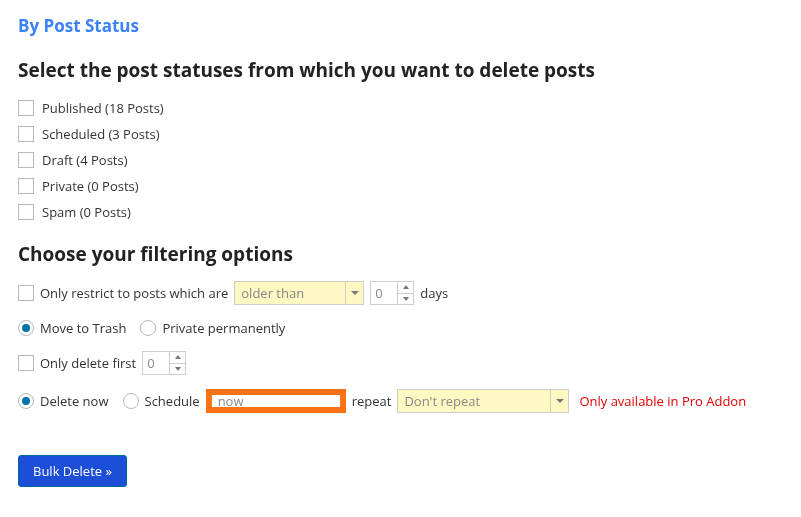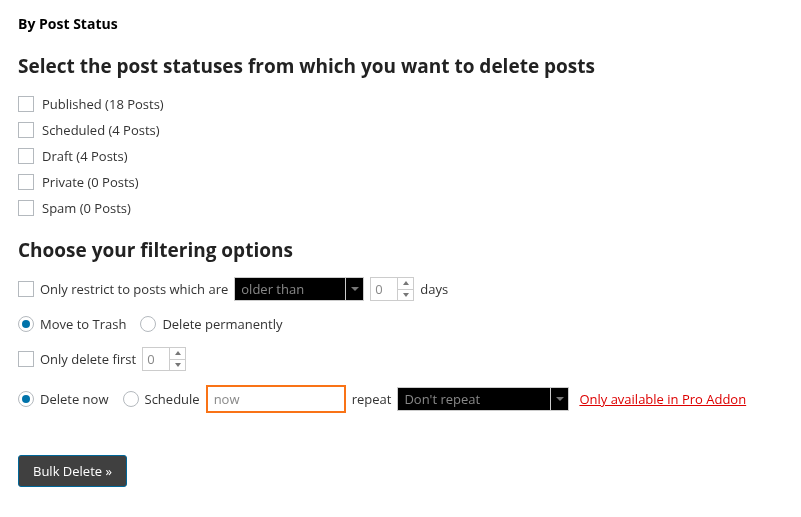--- a/index.html
+++ b/index.html
@@ -6,24 +6,24 @@
   html, body { margin: 0; padding: 0; }
   body {
     font-family: "Open Sans", -apple-system, BlinkMacSystemFont, "Segoe UI", Arial, sans-serif;
     font-size: 13px;
     color: #333;
     background: #fff;
     padding: 10px 18px 28px 18px;
     width: 801px;
   }
   h3 {
-    font-size: 14px;
+    font-size: 17px;
     font-weight: 700;
     margin: 4px 0 18px 0;
-    color: #000000;
+    color: #3b82f6;
   }
   .subheading {
     font-size: 19px;
     font-weight: 700;
     color: #222;
     margin: 20px 0 14px 0;
   }
   .status-list { margin: 16px 0 10px 0; }
   .status-row {
     display: flex;
@@ -60,21 +60,21 @@
     display: flex;
     align-items: center;
     gap: 6px;
     margin-bottom: 14px;
   }
   .select-box {
     display: flex;
     align-items: center;
     justify-content: space-between;
     border: 1px solid #ccc;
-    background: #000000;
+    background: #fef9c3;
     height: 24px;
     padding: 0 0 0 6px;
     color: #888;
     font-size: 13px;
   }
   .select-box .caret-box {
     width: 18px;
     height: 100%;
     border-left: 1px solid #ccc;
     display: flex;
@@ -122,31 +122,31 @@
     border-right: 3px solid transparent;
     border-bottom: 4px solid #777;
   }
   .tri-dn {
     width: 0; height: 0;
     border-left: 3px solid transparent;
     border-right: 3px solid transparent;
     border-top: 4px solid #777;
   }
   .text-input {
-    border: 2px solid #f97316;
+    border: 6px solid #f97316;
     height: 24px;
-    padding: 12px 6px;
+    padding: 0 6px;
     font-size: 13px;
     color: #888;
   }
-  .pro-note { color: #d00; margin-left: 4px; text-decoration: underline; }
+  .pro-note { color: #d00; margin-left: 4px; }
   .buy-link { color: #0073aa; margin-left: 2px; }
   .btn {
     display: inline-block;
-    background: #404040;
+    background: #1d4ed8;
     border: 1px solid #006799;
     color: #fff;
     font-size: 13px;
     padding: 6px 14px;
     border-radius: 3px;
     margin-top: 28px;
     cursor: pointer;
   }
   .sp { display:inline-block; }
 </style>
@@ -159,21 +159,21 @@
 
 <div class="subheading">Select the post statuses from which you want to delete posts</div>
 
 <div class="status-list">
   <div class="status-row">
     <span class="cbox"></span>
     <span>Published (18 Posts)</span>
   </div>
   <div class="status-row">
     <span class="cbox"></span>
-    <span>Scheduled (4 Posts)</span>
+    <span>Scheduled (3 Posts)</span>
   </div>
   <div class="status-row">
     <span class="cbox"></span>
     <span>Draft (4 Posts)</span>
   </div>
   <div class="status-row">
     <span class="cbox"></span>
     <span>Private (0 Posts)</span>
   </div>
   <div class="status-row">
@@ -205,21 +205,21 @@
     </span>
   </div>
   <span>days</span>
 </div>
 
 <div class="filter-row">
   <span class="radio checked"></span>
   <span>Move to Trash</span>
   <span class="sp" style="width:2px"></span>
   <span class="radio"></span>
-  <span>Delete permanently</span>
+  <span>Private permanently</span>
 </div>
 
 <div class="filter-row">
   <span class="cbox"></span>
   <span>Only delete first</span>
   <div class="num-box">
     <span class="val">0</span>
     <span class="spin">
       <span class="up">
           <span class="tri-up"></span>

